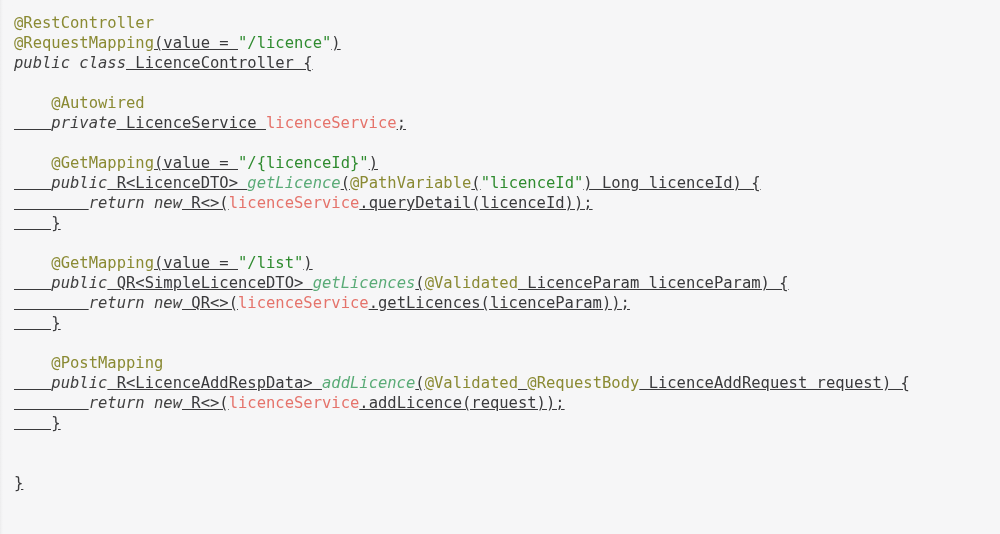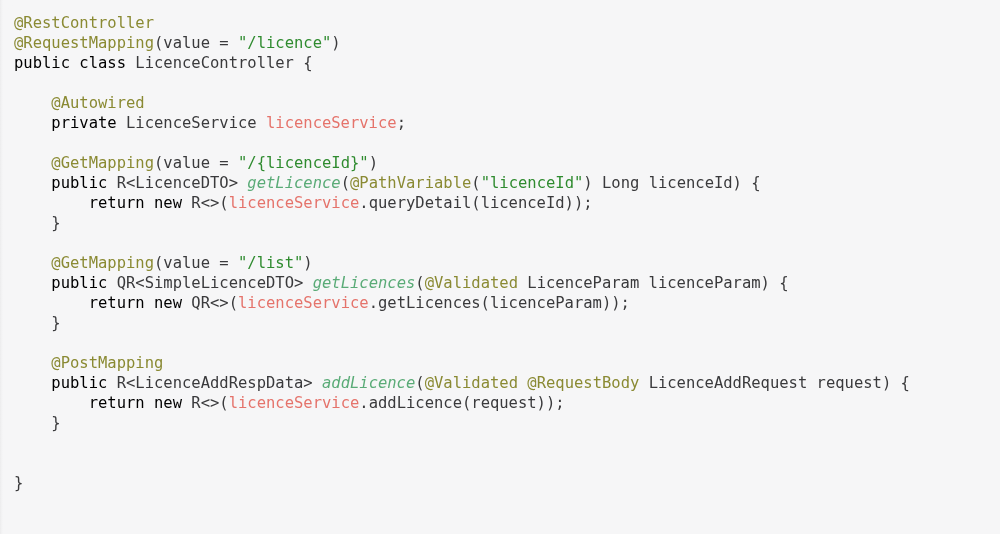--- a/index.html
+++ b/index.html
@@ -48,25 +48,25 @@
     height: 20px;
     padding-left: 14px;
     white-space: pre;
     font-variant-ligatures: none;
   }
   .code-line.blank {
     height: 20px;
   }
   
   .tok-annotation { color: #8a8a33; }
-  .tok-keyword    { color: #000000; }
+  .tok-keyword    { color: #404040; font-style: italic; }
   .tok-string     { color: #2f8b2f; }
   .tok-method     { color: #5aab77; font-style: italic; }
   .tok-field      { color: #e5736b; }
-  .tok-plain      { color: #3a3a3c; }
+  .tok-plain      { color: #3a3a3c; text-decoration: underline; }
 </style>
 </head>
 <body>
 
 <div id="code-surface">
 
   <div id="gutter-edge"></div>
 
   <div id="code-lines"><div class="code-line"><span class="tok-annotation">@RestController</span></div><div class="code-line"><span class="tok-annotation">@RequestMapping</span><span class="tok-plain">(value = </span><span class="tok-string">"/licence"</span><span class="tok-plain">)</span></div><div class="code-line"><span class="tok-keyword">public class</span><span class="tok-plain"> LicenceController {</span></div><div class="code-line blank">&nbsp;</div><div class="code-line"><span class="tok-annotation">    @Autowired</span></div><div class="code-line"><span class="tok-plain">    </span><span class="tok-keyword">private</span><span class="tok-plain"> LicenceService </span><span class="tok-field">licenceService</span><span class="tok-plain">;</span></div><div class="code-line blank">&nbsp;</div><div class="code-line"><span class="tok-annotation">    @GetMapping</span><span class="tok-plain">(value = </span><span class="tok-string">"/{licenceId}"</span><span class="tok-plain">)</span></div><div class="code-line"><span class="tok-plain">    </span><span class="tok-keyword">public</span><span class="tok-plain"> R&lt;LicenceDTO&gt; </span><span class="tok-method">getLicence</span><span class="tok-plain">(</span><span class="tok-annotation">@PathVariable</span><span class="tok-plain">(</span><span class="tok-string">"licenceId"</span><span class="tok-plain">) Long licenceId) {</span></div><div class="code-line"><span class="tok-plain">        </span><span class="tok-keyword">return new</span><span class="tok-plain"> R&lt;&gt;(</span><span class="tok-field">licenceService</span><span class="tok-plain">.queryDetail(licenceId));</span></div><div class="code-line"><span class="tok-plain">    }</span></div><div class="code-line blank">&nbsp;</div><div class="code-line"><span class="tok-annotation">    @GetMapping</span><span class="tok-plain">(value = </span><span class="tok-string">"/list"</span><span class="tok-plain">)</span></div><div class="code-line"><span class="tok-plain">    </span><span class="tok-keyword">public</span><span class="tok-plain"> QR&lt;SimpleLicenceDTO&gt; </span><span class="tok-method">getLicences</span><span class="tok-plain">(</span><span class="tok-annotation">@Validated</span><span class="tok-plain"> LicenceParam licenceParam) {</span></div><div class="code-line"><span class="tok-plain">        </span><span class="tok-keyword">return new</span><span class="tok-plain"> QR&lt;&gt;(</span><span class="tok-field">licenceService</span><span class="tok-plain">.getLicences(licenceParam));</span></div><div class="code-line"><span class="tok-plain">    }</span></div><div class="code-line blank">&nbsp;</div><div class="code-line"><span class="tok-annotation">    @PostMapping</span></div><div class="code-line"><span class="tok-plain">    </span><span class="tok-keyword">public</span><span class="tok-plain"> R&lt;LicenceAddRespData&gt; </span><span class="tok-method">addLicence</span><span class="tok-plain">(</span><span class="tok-annotation">@Validated</span><span class="tok-plain"> </span><span class="tok-annotation">@RequestBody</span><span class="tok-plain"> LicenceAddRequest request) {</span></div><div class="code-line"><span class="tok-plain">        </span><span class="tok-keyword">return new</span><span class="tok-plain"> R&lt;&gt;(</span><span class="tok-field">licenceService</span><span class="tok-plain">.addLicence(request));</span></div><div class="code-line"><span class="tok-plain">    }</span></div><div class="code-line blank">&nbsp;</div><div class="code-line blank">&nbsp;</div><div class="code-line"><span class="tok-plain">}</span></div></div>
 

